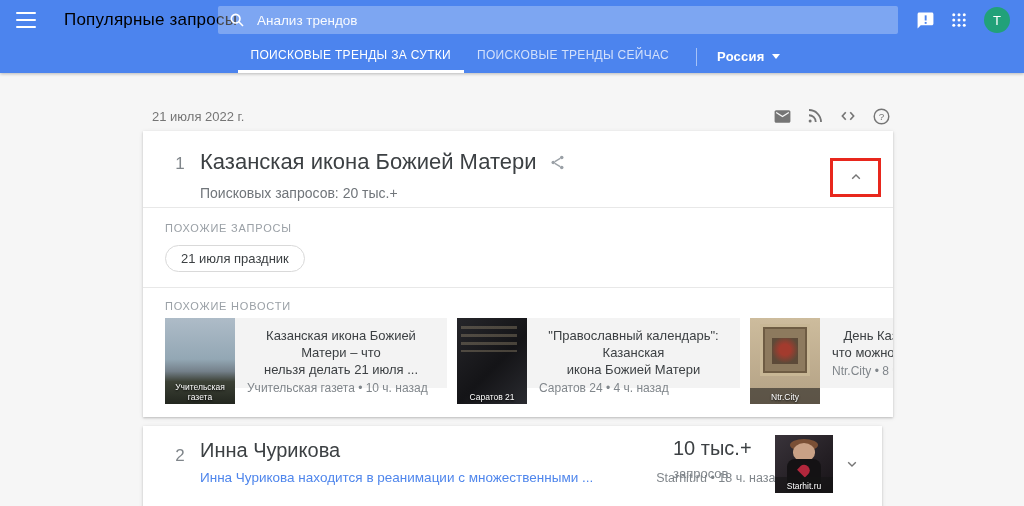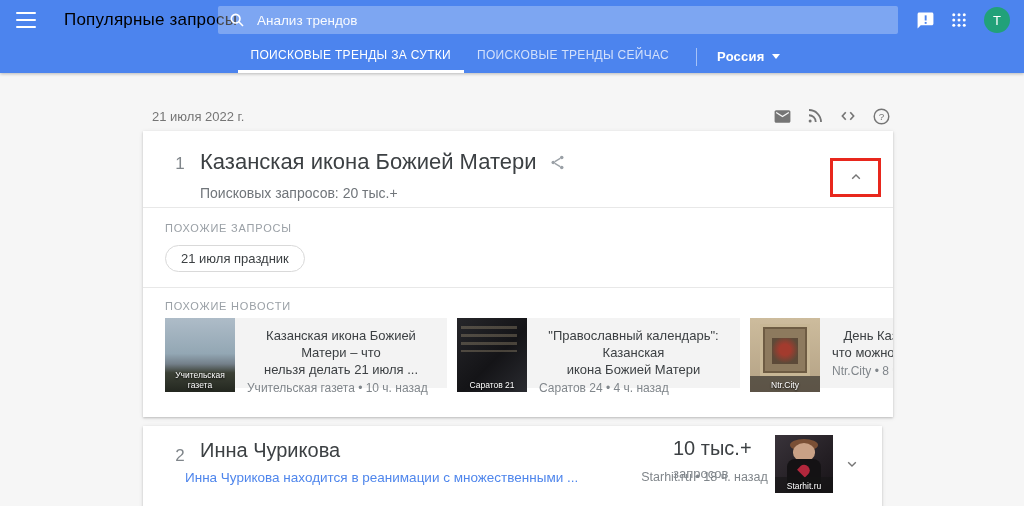--- a/index.html
+++ b/index.html
@@ -52,21 +52,21 @@
   .collapse-btn { position:absolute; left:700px; top:33px; width:26px; height:26px; display:flex; align-items:center; justify-content:center; color:#757575; cursor:pointer; }
   .annotation-box { position:absolute; left:687px; top:27px; width:51px; height:39px; border:3px solid #e8271d; z-index:9; pointer-events:none; }
 
   .divider { position:absolute; left:0; width:100%; height:1px; background:#e8e8e8; }
 
   .section-label { position:absolute; left:22px; font-size:11px; color:#9aa0a6; letter-spacing:.8px; }
   .chip { position:absolute; left:22px; top:114px; height:27px; line-height:25px; padding:0 15px; border:1px solid #d9d9d9; border-radius:14px; font-size:13px; color:#3c4043; background:#fff; cursor:pointer; }
 
   .news-row { position:absolute; left:22px; top:187px; height:70px; display:flex; gap:10px; }
   .news-item { display:flex; background:#f3f3f3; cursor:pointer; flex:0 0 auto; }
-  .news-thumb { position:relative; width:70px; height:74px; flex:0 0 auto; overflow:hidden; }
+  .news-thumb { position:relative; width:70px; height:86px; flex:0 0 auto; overflow:hidden; }
   .thumb-caption { position:absolute; bottom:2px; left:0; width:100%; text-align:center; color:#fff; font-size:8.5px; line-height:10px; text-shadow:0 1px 2px rgba(0,0,0,.9); }
   .thumb1 { background:linear-gradient(#aebcc8 0%, #93a7b4 48%, #74808a 62%, #3c4136 74%, #23271f 100%); }
   .thumb2 { background:linear-gradient(135deg,#26262a 0%, #141417 55%, #2a2b30 100%); }
   .thumb2 .ovl { position:absolute; top:8px; left:4px; right:10px; height:26px;
       background:repeating-linear-gradient(rgba(210,190,150,.55) 0 3px, transparent 3px 8px); opacity:.5; }
   .thumb3 { background:linear-gradient(#cdbc9d, #b3a184); }
   .thumb3 .frame { position:absolute; left:10px; top:6px; width:50px; height:52px; background:#8d7a5e; border:3px solid #c8b795; box-shadow:inset 0 0 0 2px #6e5c43; }
   .thumb3 .icon-center { position:absolute; left:22px; top:20px; width:26px; height:26px; background:radial-gradient(circle at 50% 45%, #a33b2e 0 28%, #5d4a38 70%); }
   .thumb3 .strip,.thumb4 .strip { position:absolute; bottom:0; left:0; width:100%; height:16px; background:rgba(20,20,20,.55); }
   .thumb4 { background:linear-gradient(140deg,#39333a 0%, #241f24 60%, #171317 100%); }
@@ -74,21 +74,21 @@
   .thumb4 .hair { position:absolute; left:15px; top:4px; width:28px; height:12px; border-radius:50%; background:#7a4f35; }
   .thumb4 .body { position:absolute; left:12px; top:24px; width:34px; height:26px; border-radius:8px 8px 0 0; background:#141214; }
   .thumb4 .heart { position:absolute; left:24px; top:30px; width:11px; height:10px; background:#b2273c; border-radius:50% 50% 0 0; transform:rotate(45deg); }
 
   .news-text { padding:9px 12px 0 12px; }
   .news-title { font-size:13px; line-height:17px; color:#3c4043; white-space:pre-line;text-align:center; }
   .news-src { font-size:12px; color:#80868b; margin-top:3px; white-space:nowrap; }
 
   
   .card2 .trend-title2 { position:absolute; left:57px; top:13px; font-size:20px; color:#3c4043; }
-  .card2 .newsline { position:absolute; left:42px; top:44px; display:flex; align-items:flex-start; gap:23px; white-space:nowrap; }
+  .card2 .newsline { position:absolute; left:57px; top:44px; display:flex; align-items:flex-end; gap:23px; white-space:nowrap; }
   .card2 .newslink { font-size:13.5px; color:#4f86ec; cursor:pointer; text-decoration:none; }
   .card2 .newssrc { font-size:12.5px; color:#80868b;margin-left:40px; }
   .card2 .count-block { position:absolute; left:530px; top:11px; }
   .card2 .count { font-size:20px; color:#3c4043; }
   .card2 .count-label { font-size:13px; color:#80868b; margin-top:6px; }
   .card2 .thumb4 { position:absolute; left:632px; top:9px; width:58px; height:58px; }
   .card2 .expand-btn { position:absolute; left:696px; top:25px; width:26px; height:26px; display:flex; align-items:center; justify-content:center; color:#757575; cursor:pointer; }
 </style>
 </head>
 <body>

